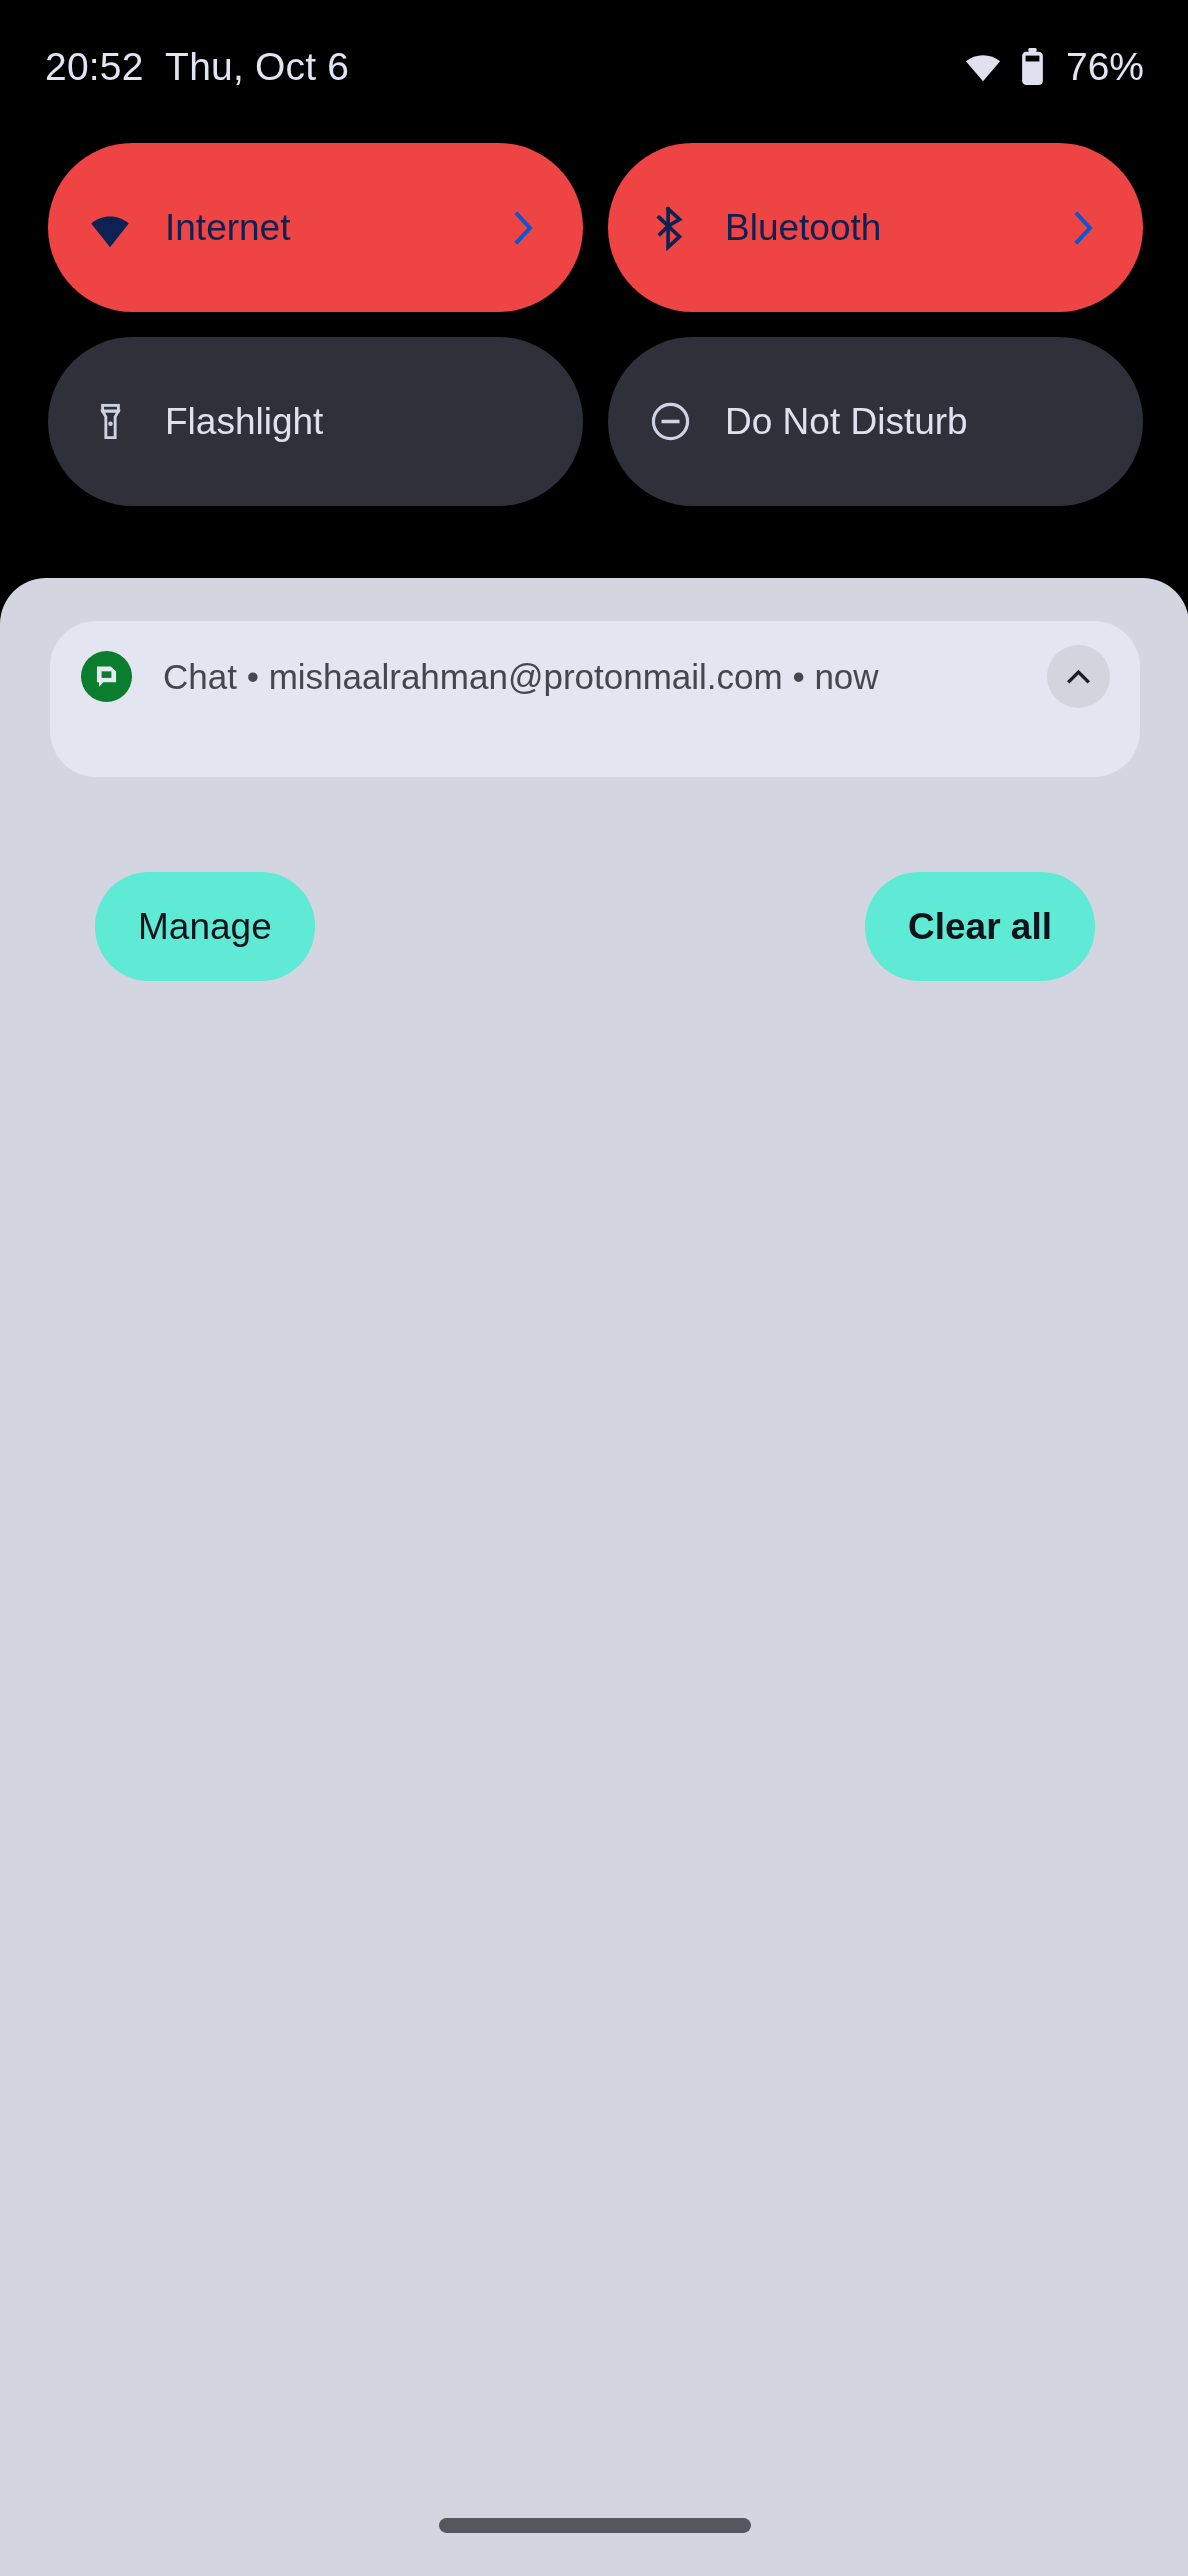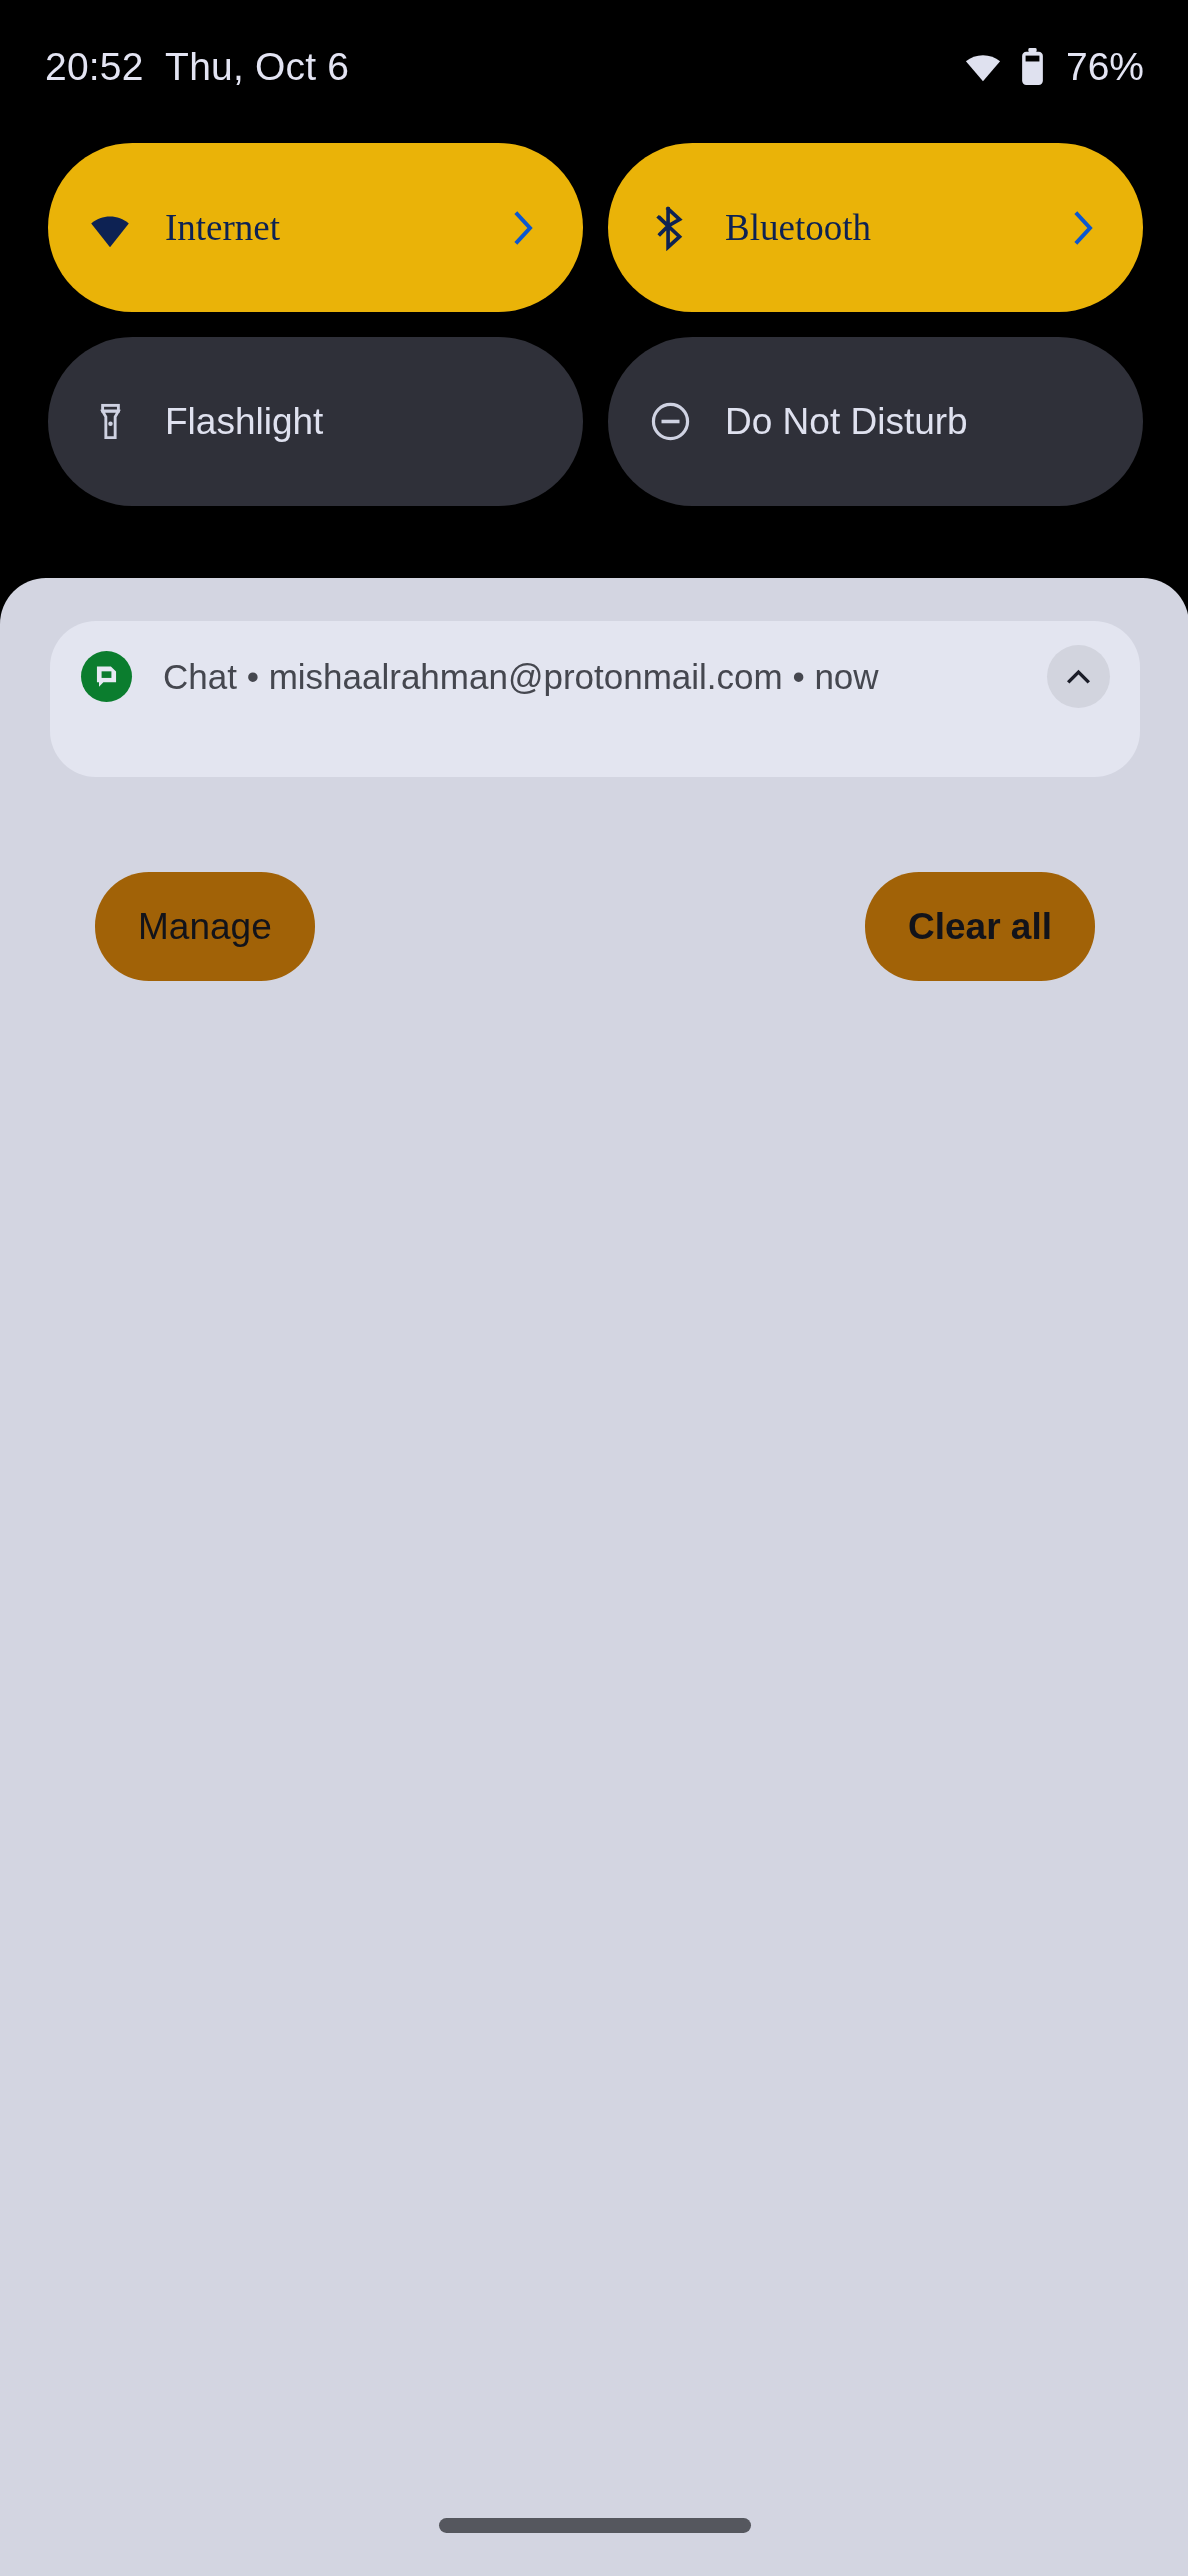--- a/index.html
+++ b/index.html
@@ -31,21 +31,21 @@
     width:1095px;
     display:grid; grid-template-columns:535px 535px;
     grid-auto-rows:169px; column-gap:25px; row-gap:25px;
   }
   .tile{
     display:flex; align-items:center;
     border-radius:86px;
     padding:0 38px 0 38px;
     position:relative;
   }
-  .tile.active{ background:#eab308;font-family:Liberation Serif, serif; }
+  .tile.active{ background:#ef4444; }
   .tile.inactive{ background:#2f3039; }
   .tile-icon{
     width:48px; height:48px; flex:0 0 48px;
     display:flex; align-items:center; justify-content:center;
   }
   .tile-label{
     margin-left:31px;
     font-size:37px;
     white-space:nowrap;
   }
@@ -83,21 +83,21 @@
     width:63px; height:63px; flex:0 0 63px; border-radius:50%;
     background:#d2d4de; display:flex; align-items:center; justify-content:center;
     margin-left:11.6px;
   }
 
   .shade-actions{
     position:absolute; left:50px; top:294px; width:1090px; height:109px;
   }
   .pill-btn{
     position:absolute; top:0; height:109px;
-    background:#a16207; border-radius:54px;
+    background:#5eead4; border-radius:54px;
     display:flex; align-items:center; justify-content:center;
     padding:4px 43px;
     font-size:37px; color:#12131a; white-space:nowrap;
     border:none; font-family:inherit; cursor:pointer;
   }
   .pill-btn.manage{ left:45px; }
   .pill-btn.clear{ right:45px;font-weight:bold; }
 
   
   .nav-pill{

